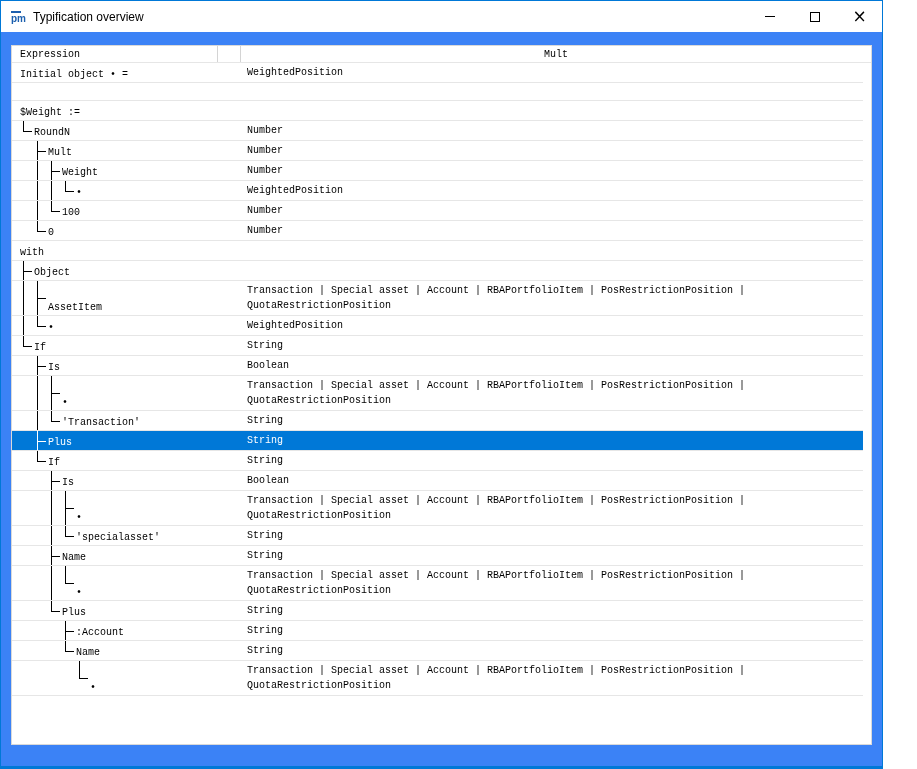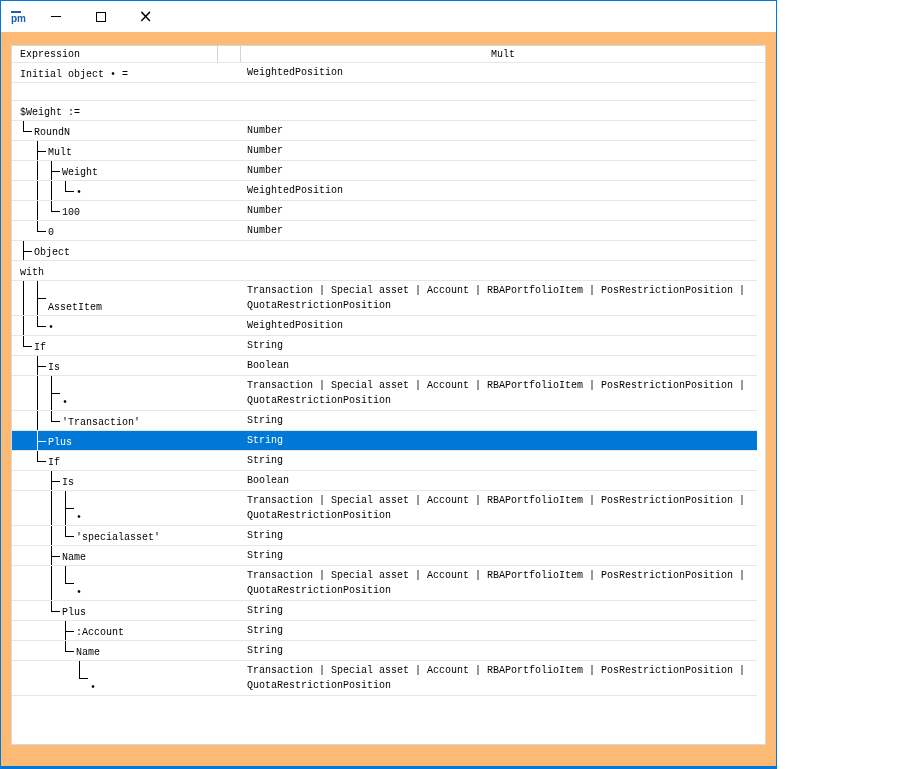--- a/index.html
+++ b/index.html
@@ -1,20 +1,20 @@
 <!DOCTYPE html>
 <html><head>
 <meta charset="utf-8">
 <style>
   *{box-sizing:border-box;margin:0;padding:0}
   html,body{background:#ffffff}
   .window{
-    width:777px;height:769px;
+    width:883px;height:769px;
     border:1px solid #0078d7;border-bottom-width:3px;
-    background:#fdba74;display:flex;flex-direction:column;
+    background:#3b82f6;display:flex;flex-direction:column;
     font-family:"Liberation Sans",sans-serif;
     position:relative;overflow:hidden;
   }
   
   .titlebar{height:31px;display:flex;align-items:center;flex:0 0 auto;background:#fff}
   .app-icon{width:16px;height:16px;margin:0 7px 0 9px;flex:0 0 auto}
   .win-title{font-size:12px;color:#000;flex:1;white-space:nowrap}
   .controls{display:flex;height:100%;flex:0 0 auto}
   .cbtn{width:45px;height:100%;display:flex;align-items:center;justify-content:center;cursor:pointer}
   .min-glyph{width:10px;height:1px;background:#000}
@@ -49,20 +49,21 @@
 
 <div class="window">
 
   <div class="titlebar">
     <span class="app-icon">
       <svg width="16" height="16" viewBox="0 0 16 16">
         <rect x="1" y="2" width="10" height="2" fill="#1b5fae"></rect>
         <text x="1" y="13" font-size="10" font-weight="bold" fill="#1b5fae" font-family="Liberation Sans, sans-serif">pm</text>
       </svg>
     </span>
+    <span class="win-title">Typification overview</span>
     <span class="controls">
       <span class="cbtn">
         <span class="min-glyph"></span>
       </span>
       <span class="cbtn">
         <span class="max-glyph"></span>
       </span>
       <span class="cbtn">
         <span class="close-glyph">×</span>
       </span>
@@ -151,36 +152,36 @@
             <div class="cell-expr">
               <i class="tl v half" style="left: 25px;"></i>
               <i class="tl h" style="left: 25px; width: 9px;"></i>
               <span class="expr-text" style="padding-left: 36px;">0</span>
             </div>
             <div class="cell-mid"></div>
             <div class="cell-type">Number</div>
           </div>
           <div class="row">
             <div class="cell-expr">
+              <span class="expr-text" style="padding-left: 8px;">with</span>
+            </div>
+            <div class="cell-mid"></div>
+            <div class="cell-type"></div>
+          </div>
+          <div class="row">
+            <div class="cell-expr">
               <i class="tl v" style="left: 11px;"></i>
               <i class="tl h" style="left: 11px; width: 9px;"></i>
               <span class="expr-text" style="padding-left: 22px;">Object</span>
             </div>
             <div class="cell-mid"></div>
             <div class="cell-type"></div>
           </div>
           <div class="row">
             <div class="cell-expr">
-              <span class="expr-text" style="padding-left: 8px;">with</span>
-            </div>
-            <div class="cell-mid"></div>
-            <div class="cell-type"></div>
-          </div>
-          <div class="row">
-            <div class="cell-expr">
               <i class="tl v" style="left: 11px;"></i>
               <i class="tl v" style="left: 25px;"></i>
               <i class="tl h" style="left: 25px; width: 9px;"></i>
               <span class="expr-text" style="padding-left: 36px;">AssetItem</span>
             </div>
             <div class="cell-mid"></div>
             <div class="cell-type">Transaction | Special asset | Account | RBAPortfolioItem | PosRestrictionPosition | QuotaRestrictionPosition</div>
           </div>
           <div class="row">
             <div class="cell-expr">

